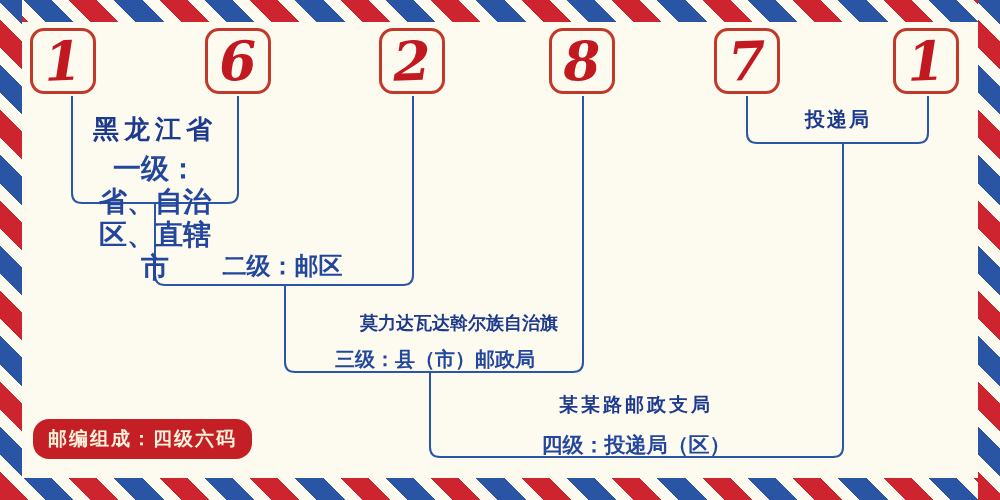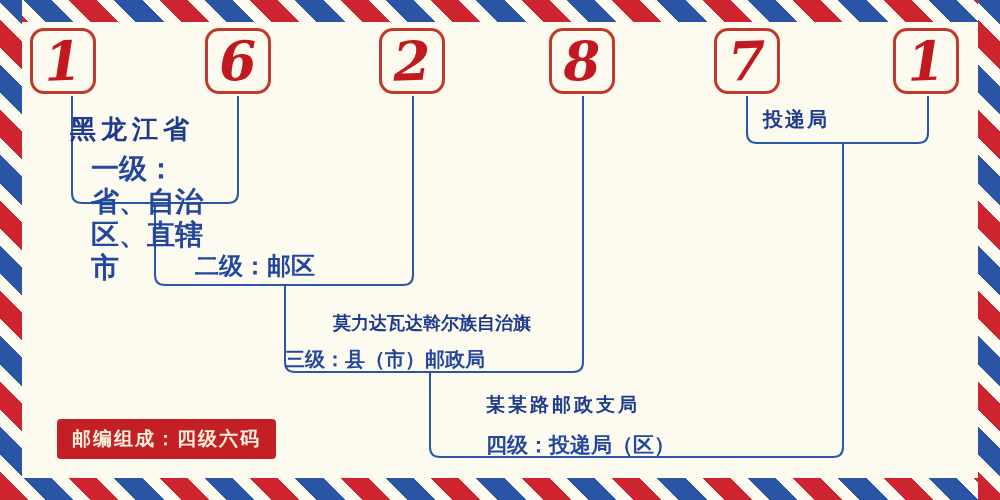--- a/index.html
+++ b/index.html
@@ -39,39 +39,39 @@
     position:absolute;top:28px;width:66px;height:66px;box-sizing:border-box;
     border:3px solid var(--box-border-red);border-radius:14px;
     display:flex;align-items:center;justify-content:center;background:transparent;
   }
   .digit{
     font-family:"DejaVu Serif","Liberation Serif",serif;
     font-style:italic;font-weight:bold;font-size:54px;line-height:1;
     color:var(--digit-red);transform:rotate(-2deg);
   }
   
-  .label-group{position:absolute;text-align:left;}
+  .label-group{position:absolute;text-align:center;}
   .place-name{font-weight:bold;color:var(--dark-blue);}
   .level-label{font-weight:bold;color:var(--label-blue);}
   .lvl1{left:70px;top:112px;width:170px;}
   .lvl1 .place-name{font-size:26px;letter-spacing:5px;}
   .lvl1 .level-label{width:128px;margin:5px auto 0;font-size:28px;line-height:1.18;}
   .lvl2{left:195px;top:250px;width:175px;font-size:24px;}
   .lvl3{left:285px;top:311px;width:300px;}
   .lvl3 .place-name{font-size:18px;padding-left:48px;}
   .lvl3 .level-label{font-size:20px;margin-top:11px;}
   .lvl4{left:486px;top:392px;width:300px;}
   .lvl4 .place-name{font-size:19px;letter-spacing:3px;}
   .lvl4 .level-label{font-size:21px;margin-top:13px;}
   .delivery{left:763px;top:106px;width:150px;font-size:20px;letter-spacing:2px;}
   
   .badge{
     position:absolute;left:33px;top:419px;padding:7px 15px;
     background:var(--badge-bg);color:var(--badge-text);
-    font-size:19px;font-weight:bold;letter-spacing:2px;border-radius:4px;margin-left:24px;
+    font-size:19px;font-weight:bold;letter-spacing:2px;border-radius:16px;
   }
 </style>
 </head>
 <body>
 
 <div class="envelope">
 
   <div class="band h top"></div>
   <div class="band h bottom"></div>
   <div class="band v left"></div>

